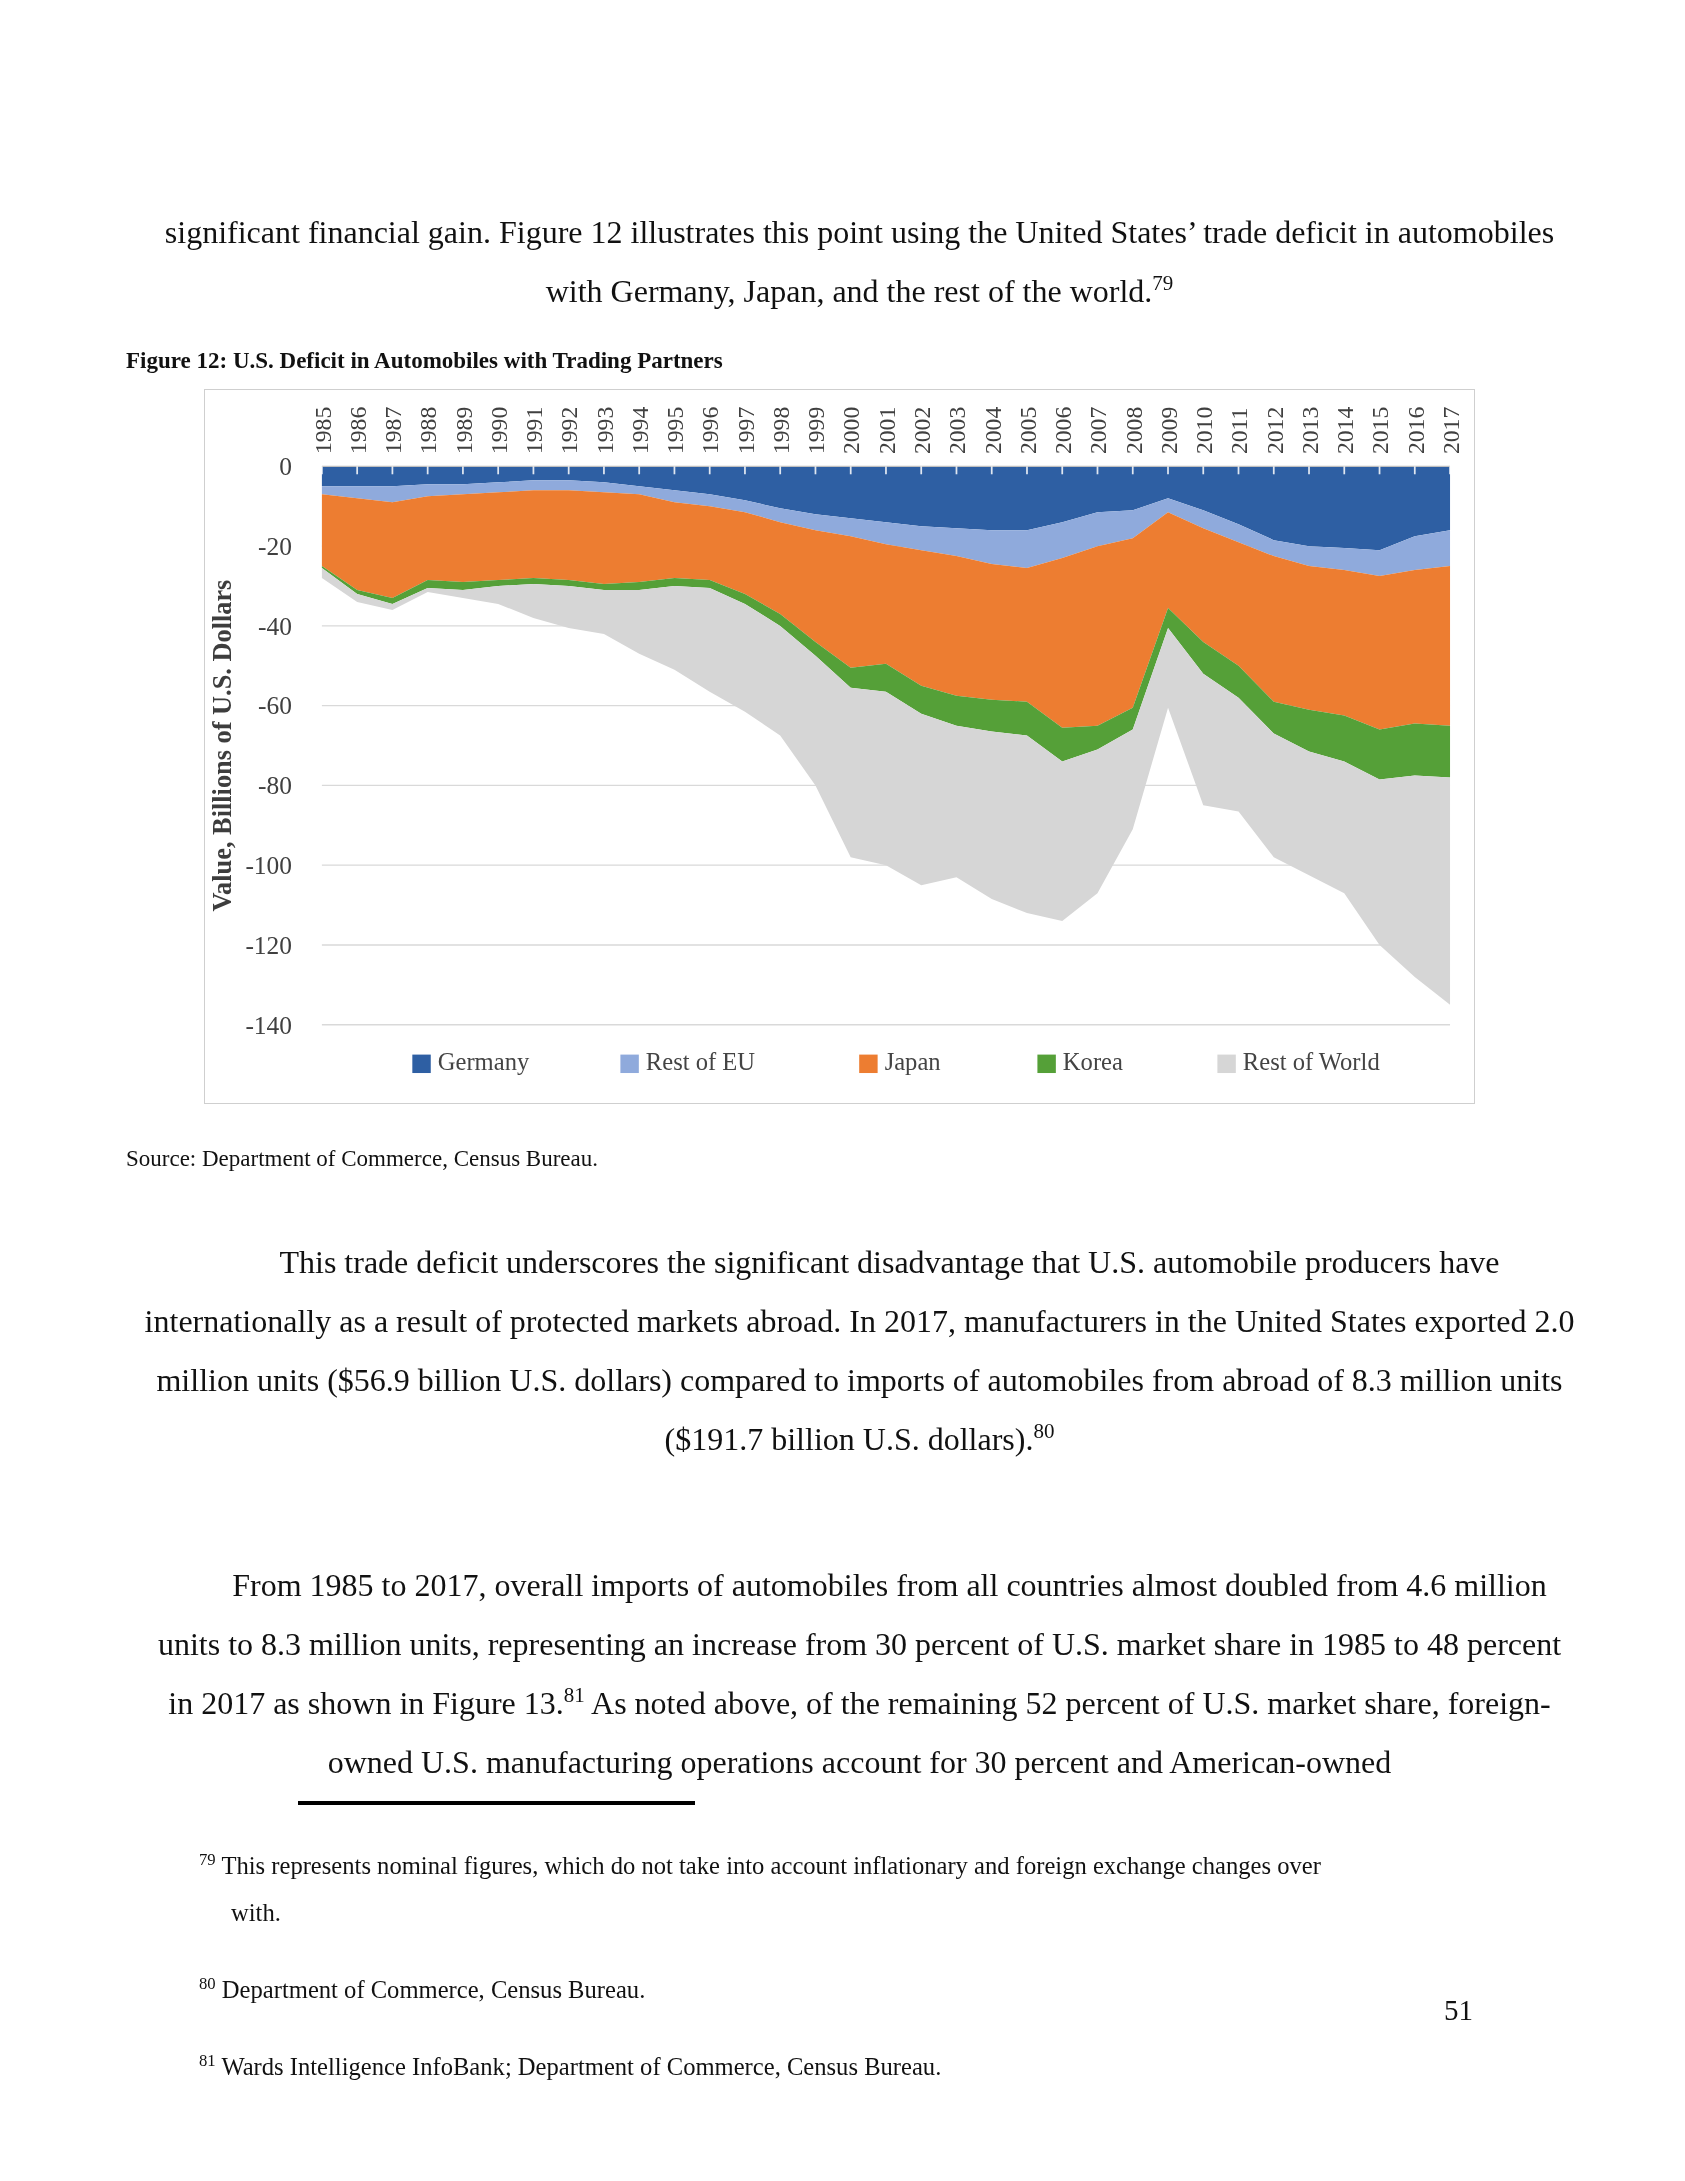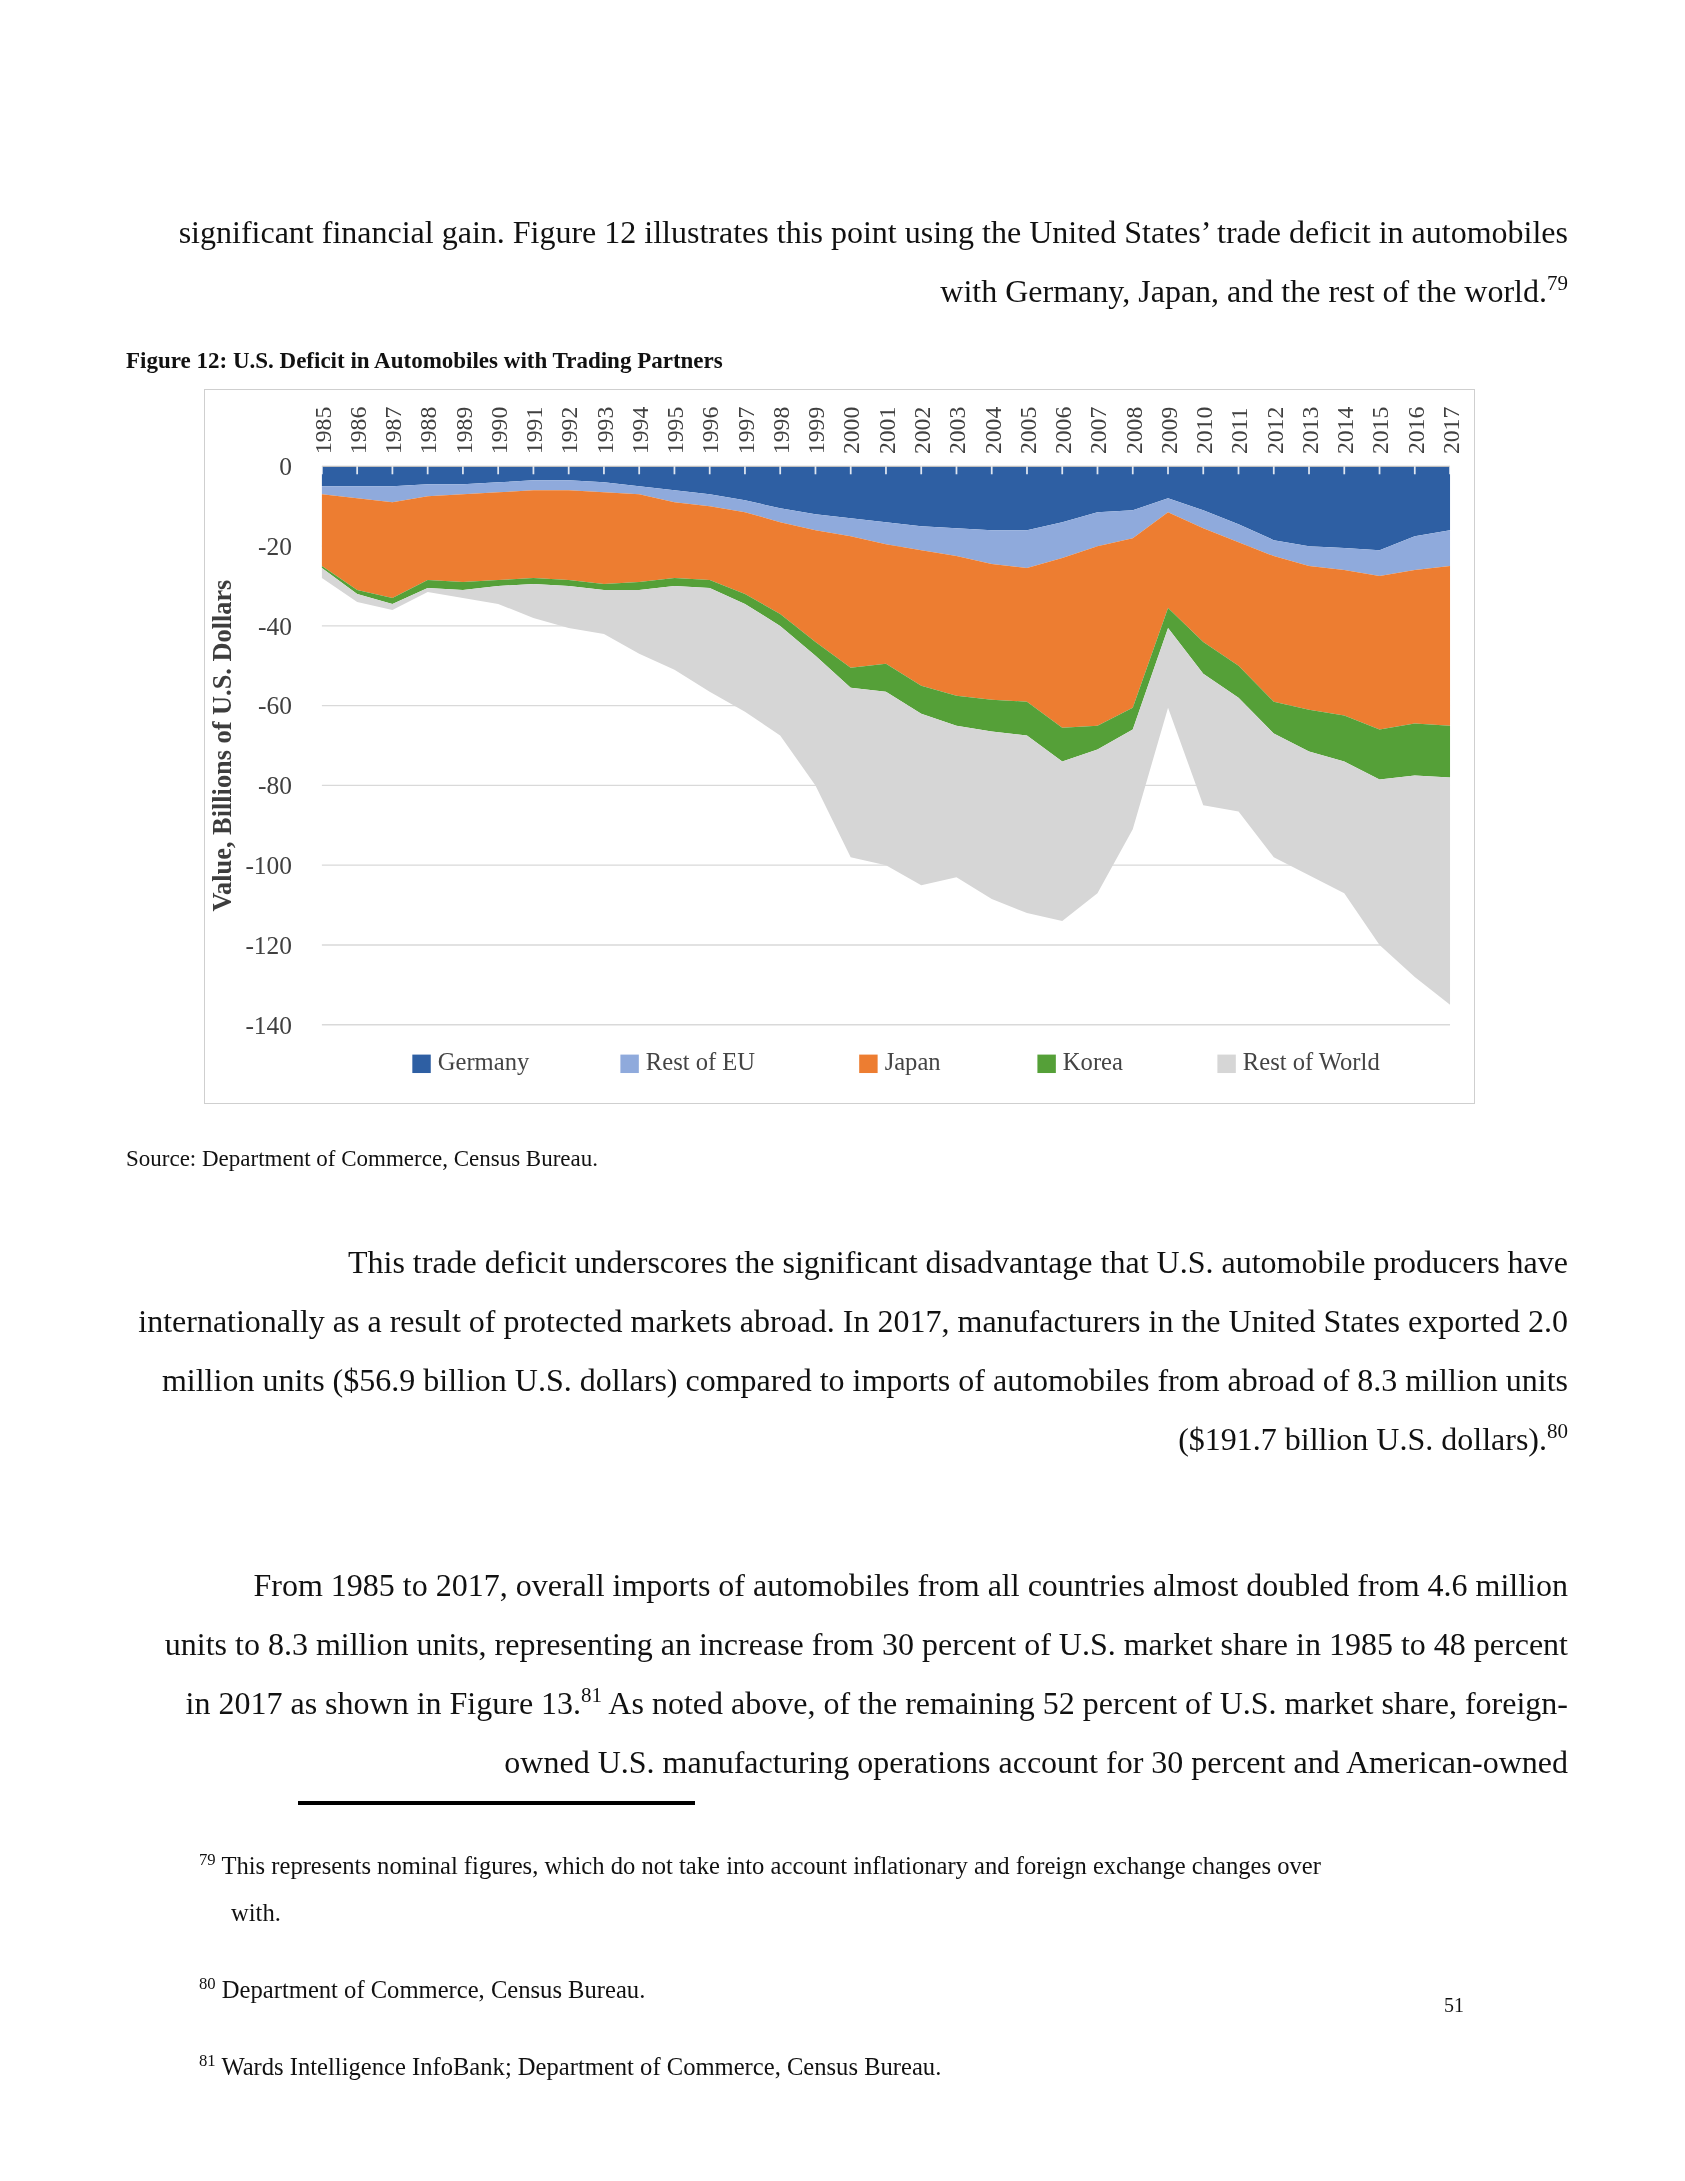--- a/index.html
+++ b/index.html
@@ -7,25 +7,25 @@
     position:relative;
     width:1685px;height:2181px;
     background:#ffffff;
     font-family:"Liberation Serif", serif;
     color:#111111;
     margin:0 auto;
     overflow:hidden;
   }
   .body-text{
     position:absolute;
-    left:133px;
+    left:142px;
     width:1435px;
     font-size:32px;
     line-height:59px;
-    text-align:right;
+    text-align:center;
   }
   .indent{ text-indent:60px; }
   sup.fn-ref{ font-size:21px; line-height:0; vertical-align:super; }
   .fig-title{
     position:absolute;
     left:126px; top:348px;
     font-size:23px;
     font-weight:bold;
     white-space:nowrap;
   }
@@ -61,21 +61,21 @@
     font-size:24.6px;
     line-height:47px;
     padding-left:32px;
     text-indent:-32px;
     box-sizing:border-box;
   }
   .footnote sup{ font-size:16.7px; line-height:0; vertical-align:super; }
   .page-number{
     position:absolute;
     left:1444px; top:1994px;
-    font-size:20px;
+    font-size:29px;
   }
 </style>
 </head>
 <body>
 
 <div class="page">
 
   <p class="body-text" style="top:171px;"><span>significant financial gain.  Figure 12 illustrates this point using the United States’ trade deficit in automobiles with Germany, Japan, and the rest of the world.</span><sup class="fn-ref">79</sup></p>
 
   <div class="fig-title">Figure 12: U.S. Deficit in Automobiles with Trading Partners</div>

